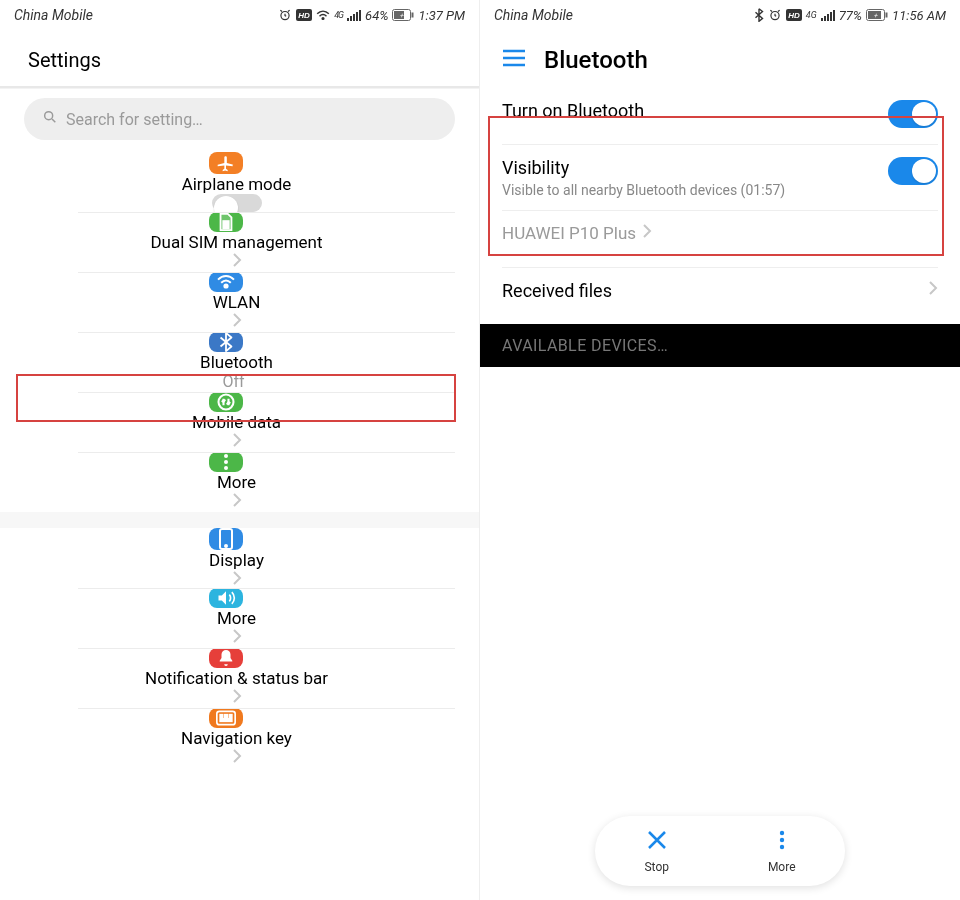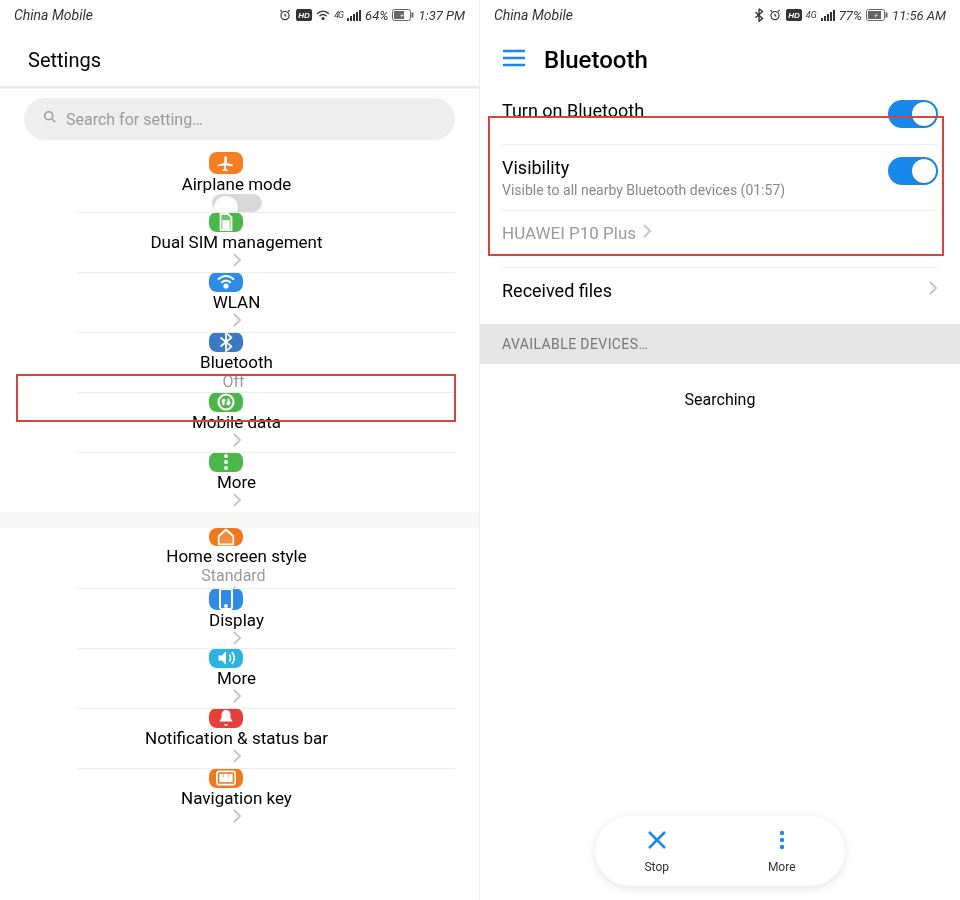--- a/index.html
+++ b/index.html
@@ -54,21 +54,21 @@
     .bt-header { display:flex; align-items:center; gap:18px; padding:16px 22px 14px 22px; }
     .bt-title { font-size:24px; font-weight:500; }
     .hamb { width:24px; }
     .bt-row { display:flex; align-items:flex-start; padding:12px 22px; position:relative; min-height:56px; }
     .bt-row .main { flex:1; }
     .bt-row .ttl { font-size:18px; color:#000; }
     .bt-row .sub { font-size:14px; color:#888; margin-top:4px; }
     .bt-row .val { font-size:17px; color:#9a9a9a; margin-right:6px; }
     .bt-div { height:1px; background:#eee; margin:0 22px; }
 
-    .section-hdr { background:#e5e5e5; color:#777; font-size:14px; letter-spacing:.4px; padding:12px 22px; }
+    .section-hdr { background:#000000; color:#777; font-size:16px; letter-spacing:.4px; padding:12px 22px; }
     .searching { text-align:center; font-size:16px; color:#000; padding:26px 0; }
 
     .bottom-bar { position:absolute; bottom:14px; left:50%; transform:translateX(-50%); width:250px; height:70px; background:#fff; border-radius:35px; box-shadow:0 2px 8px rgba(0,0,0,.12); display:flex; align-items:center; justify-content:space-around; }
     .bb-btn { display:flex; flex-direction:column; align-items:center; gap:4px; font-size:12px; color:#333; }
     .bb-btn .glyph { font-size:22px; color:#1a88ea; }
 
   </style>
 </head>
 <body>
 
@@ -230,35 +230,20 @@
           <svg width="10" height="16" viewBox="0 0 10 16" fill="none" stroke="#c7c7c7" stroke-width="2">
               <path d="M2 2l6 6-6 6"></path>
             </svg>
         </span>
       </div>
     </div>
 
     <div class="gap"></div>
 
     <div class="group">
-      <div class="row">
-        <div class="ico orange2">
-          <svg width="20" height="18" viewBox="0 0 24 22" fill="#fff">
-              <path d="M3 10l9-8 9 8v10H3z" fill-opacity=".15" stroke="#fff" stroke-width="2"></path>
-              <path d="M3 10l9-8 9 8" stroke="#fff" stroke-width="2" fill="none"></path>
-            </svg>
-        </div>
-        <span class="label">Home screen style</span>
-        <span class="value">Standard</span>
-        <span class="chev">
-          <svg width="10" height="16" viewBox="0 0 10 16" fill="none" stroke="#c7c7c7" stroke-width="2">
-              <path d="M2 2l6 6-6 6"></path>
-            </svg>
-        </span>
-      </div>
 
       <div class="row">
         <div class="ico blue">
           <svg width="16" height="22" viewBox="0 0 16 22" fill="none" stroke="#fff" stroke-width="2">
               <rect x="2" y="1" width="12" height="20" rx="2"></rect>
               <circle cx="8" cy="18" r="1" fill="#fff"></circle>
             </svg>
         </div>
         <span class="label">Display</span>
         <span class="chev">
@@ -411,21 +396,20 @@
           <div class="ttl">Received files</div>
         </div>
       <span class="chev">
         <svg width="10" height="16" viewBox="0 0 10 16" fill="none" stroke="#c7c7c7" stroke-width="2">
             <path d="M2 2l6 6-6 6"></path>
           </svg>
       </span>
     </div>
 
     <div class="section-hdr">AVAILABLE DEVICES…</div>
-    <div class="searching">Searching</div>
 
     <div class="bottom-bar">
       <div class="bb-btn">
         <span class="glyph">
           <svg width="22" height="22" viewBox="0 0 22 22" stroke="#1a88ea" stroke-width="2.5">
               <path d="M3 3l16 16M19 3L3 19"></path>
             </svg>
         </span>
         <span>Stop</span>
       </div>

